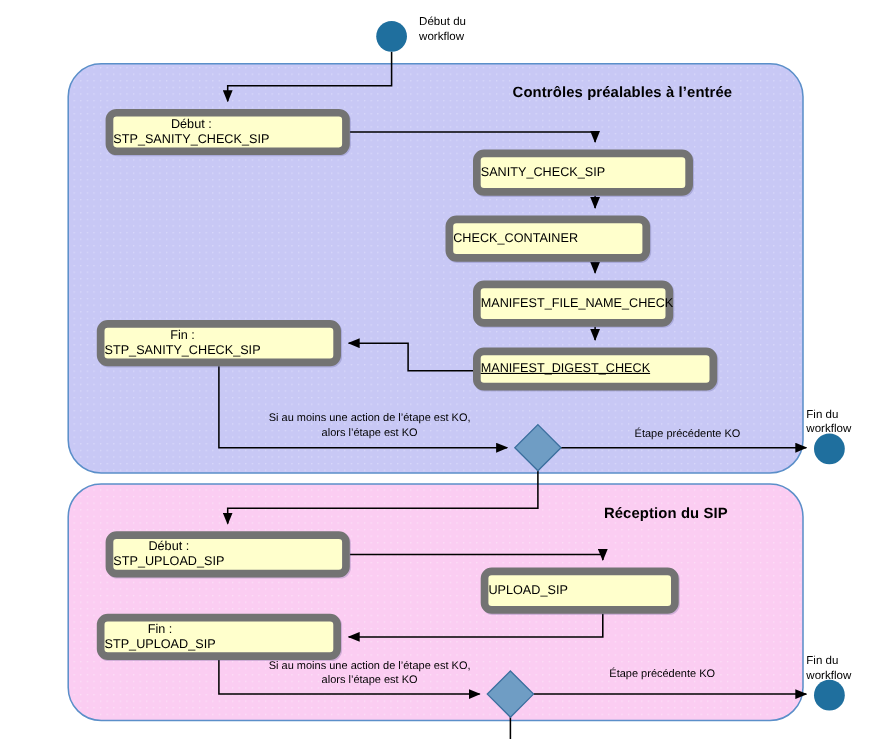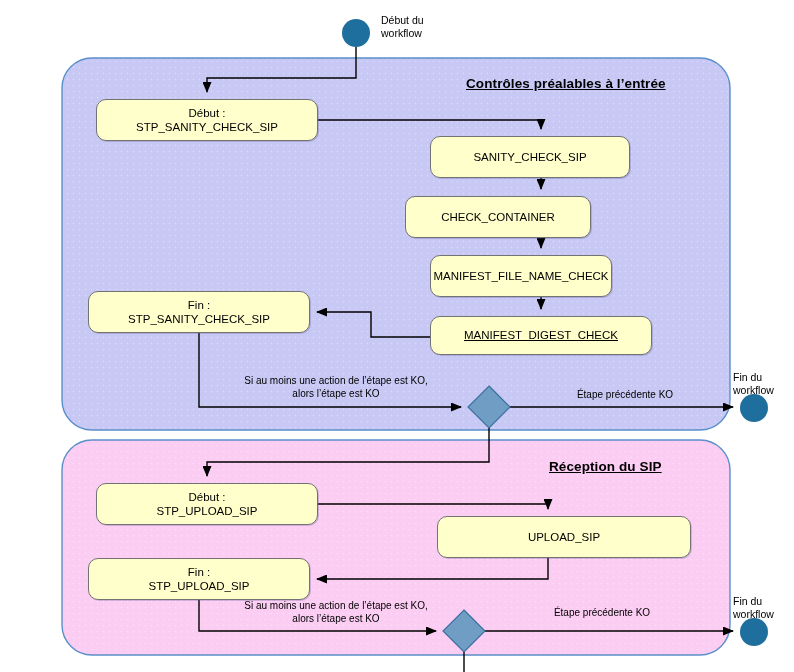--- a/index.html
+++ b/index.html
@@ -3,26 +3,26 @@
 <meta charset="utf-8">
 <style>
   html,body{margin:0;padding:0;background:#ffffff;}
   body{width:794px;height:672px;overflow:hidden;
        font-family:"Liberation Sans","DejaVu Sans",sans-serif;}
   #stage{position:relative;width:794px;height:672px;}
   svg#canvas{position:absolute;left:0;top:0;width:794px;height:672px;}
 
   .lane-title{
     position:absolute;font-weight:bold;font-size:13.5px;color:#000;
-    white-space:nowrap;letter-spacing:.1px;text-decoration:underline;
+    white-space:nowrap;letter-spacing:.1px;
   }
   .node{
     position:absolute;box-sizing:border-box;
-    background:#ffffcc;border:1px solid #737373;border-radius:10px;
-    display:flex;align-items:center;justify-content:center;text-align:center;
+    background:#ffffcc;border:7px solid #737373;border-radius:10px;
+    display:flex;align-items:center;justify-content:flex-start;text-align:center;
     font-size:11.5px;color:#000;line-height:1.25;
     box-shadow:1px 1px 0 rgba(80,80,140,.25);
   }
   .node span{display:block;}
   .edge-label{
     position:absolute;font-size:10px;color:#000;text-align:center;
     line-height:1.3;white-space:nowrap;
   }
   .term-label{
     position:absolute;font-size:10.5px;color:#000;line-height:1.25;
@@ -132,21 +132,21 @@
     </div>
   </div>
 
   <div class="node" style="left:96px;top:483px;width:222px;height:42px;">
     <div>
       <span>Début :</span>
       <span>STP_UPLOAD_SIP</span>
     </div>
   </div>
 
-  <div class="node" style="left:437px;top:516px;width:254px;height:42px;">
+  <div class="node" style="left:437px;top:516px;width:180px;height:42px;">
     <div>
         <span>UPLOAD_SIP</span>
       </div>
   </div>
 
   <div class="node" style="left:88px;top:558px;width:222px;height:42px;">
     <div>
       <span>Fin :</span>
       <span>STP_UPLOAD_SIP</span>
     </div>

